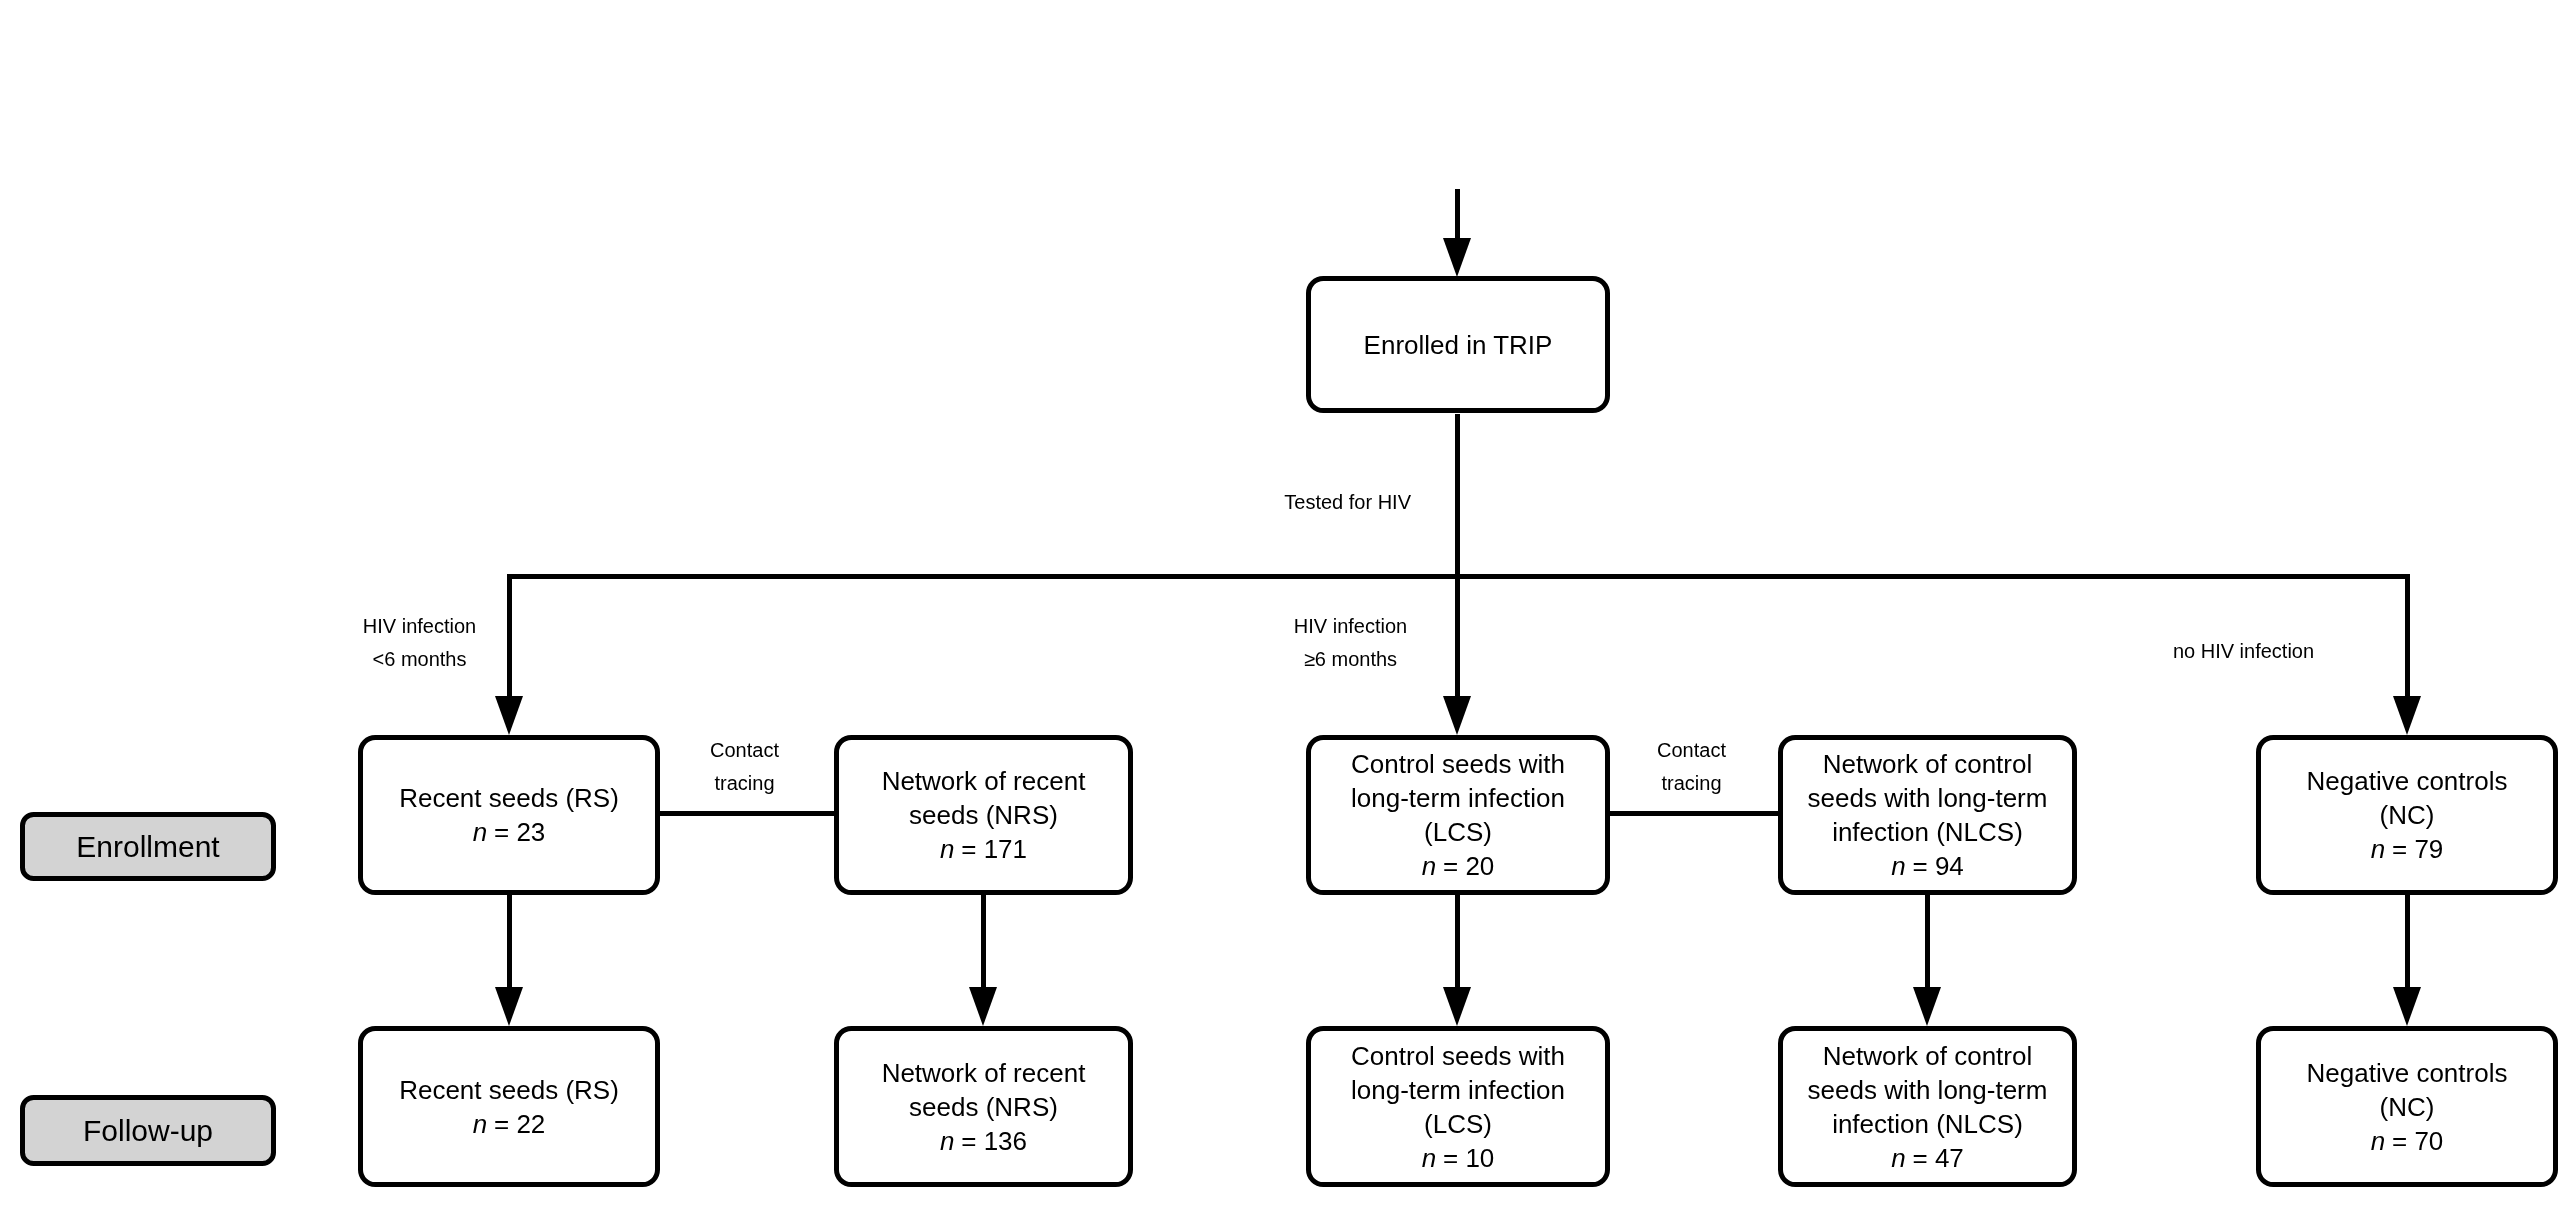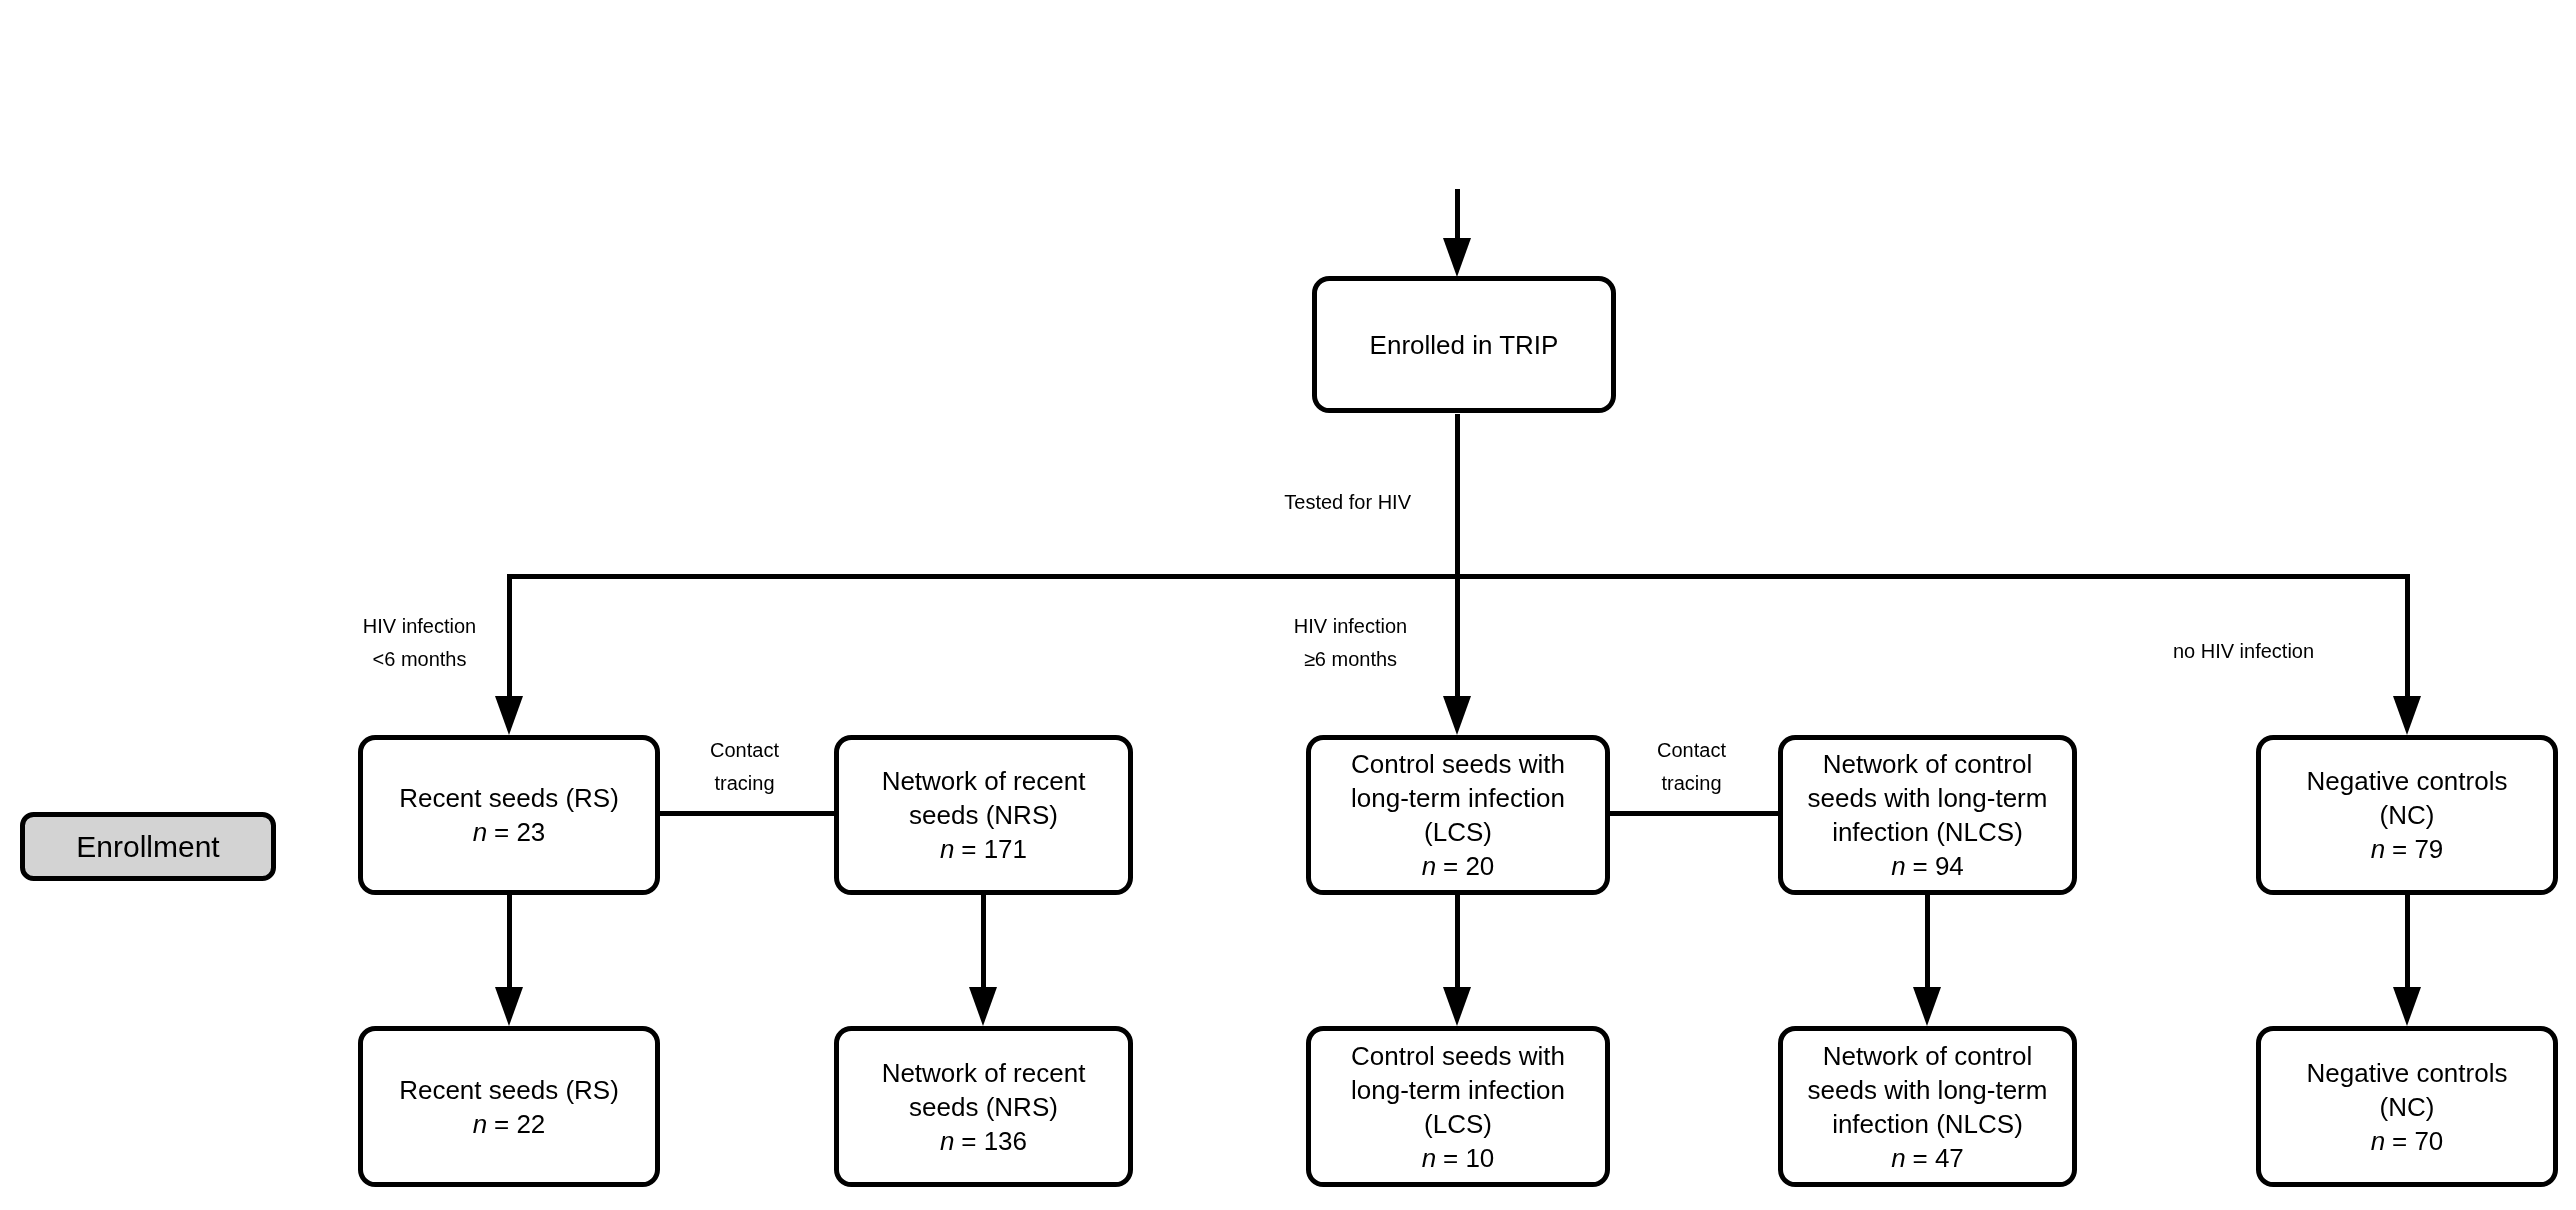--- a/index.html
+++ b/index.html
@@ -108,22 +108,25 @@
 ≥6 months</div>
   <div class="edge-label center" style="left:2108px; top:635px; width:271px;">no HIV infection</div>
   <div class="edge-label center" style="left:652px; top:734px; width:185px;">Contact
 tracing</div>
   <div class="edge-label center" style="left:1599px; top:734px; width:185px;">Contact
 tracing</div>
 
   <div class="stage" style="left:20px; top:788px; width:256px; height:69px;">
     <span>Enrollment</span>
   </div>
+  <div class="stage" style="left:20px; top:1071px; width:256px; height:71px;">
+    <span>Follow-up</span>
+  </div>
 
-  <div class="node" style="left:1306px; top:276px; width:304px; height:137px;margin-left:6px;">
+  <div class="node" style="left:1306px; top:276px; width:304px; height:137px;">
     <div class="label">Enrolled in TRIP</div>
   </div>
 
   <div class="node" style="left:358px; top:735px; width:302px; height:160px;">
     <div class="label">Recent seeds (RS)</div>
     <div class="nline"><span class="nvar">n</span><span>= 23</span></div>
   </div>
   <div class="node" style="left:834px; top:735px; width:299px; height:160px;">
     <div class="label">Network of recent
 seeds (NRS)</div>

